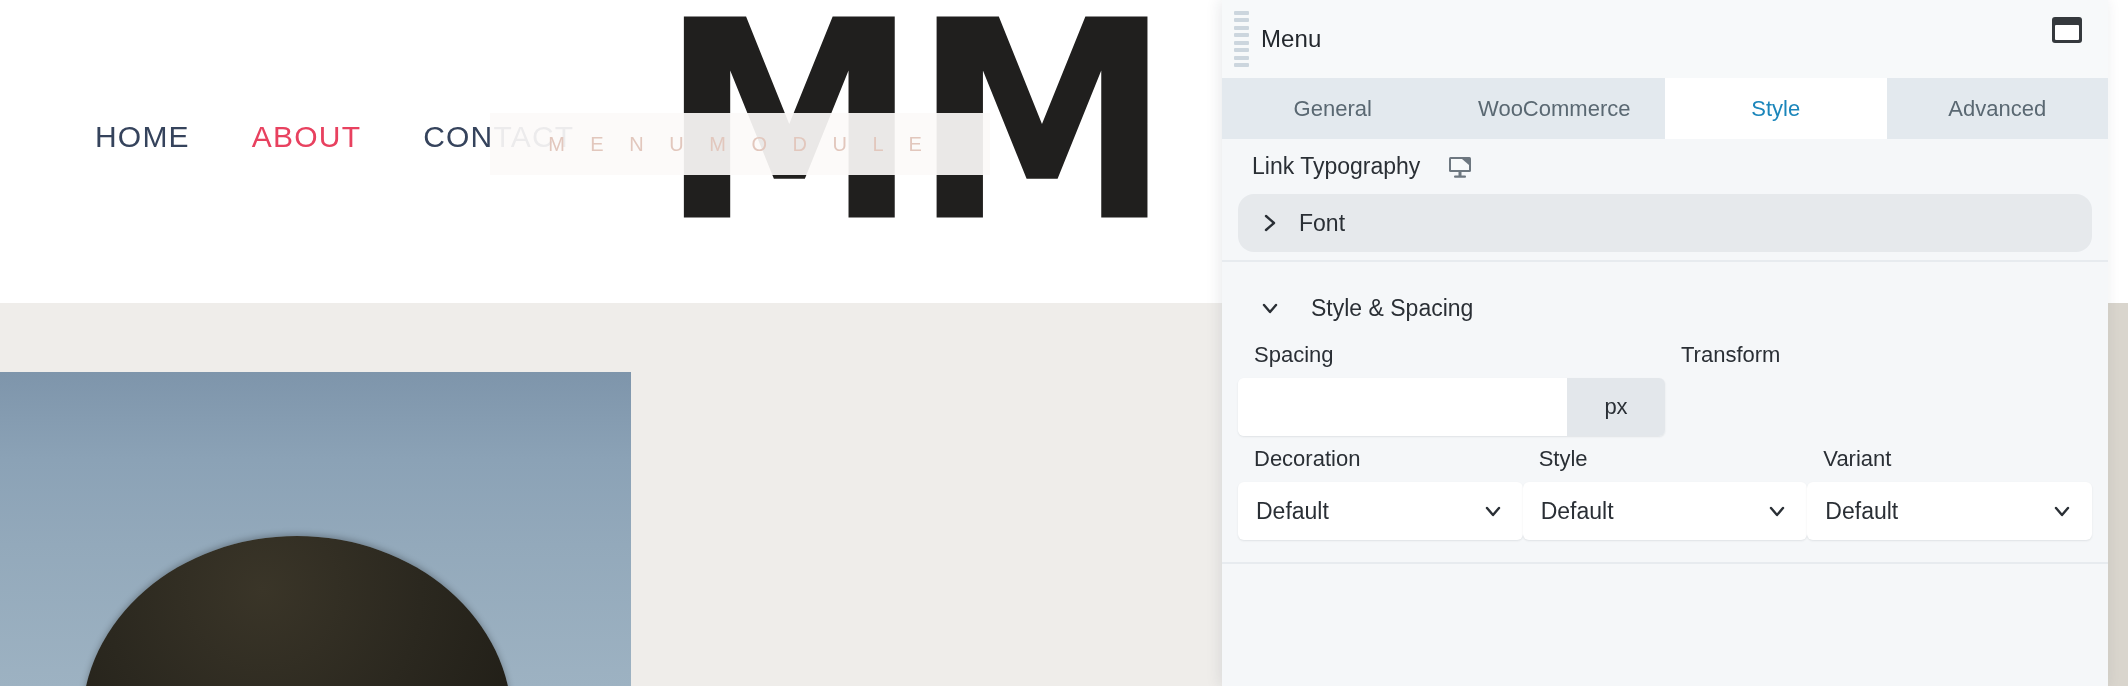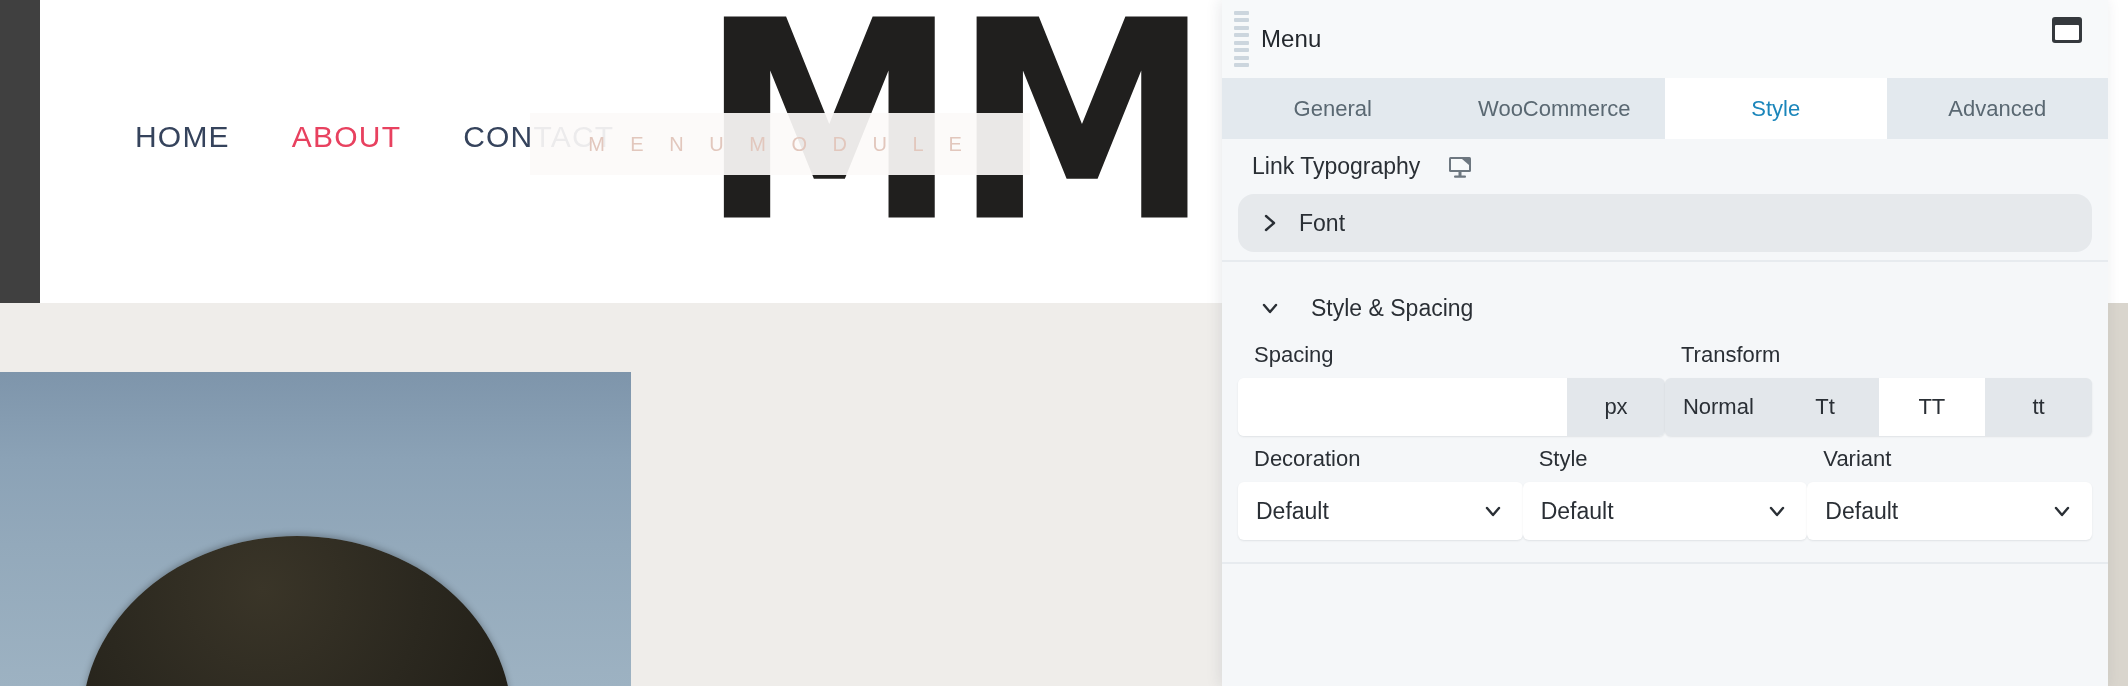--- a/index.html
+++ b/index.html
@@ -8,22 +8,21 @@
     overflow: hidden;
     font-family: "Liberation Sans", sans-serif;
     background: #ffffff;
   }
 
   
   #page-root { position: relative; width: 2128px; height: 686px; }
 
   .site {
     position: absolute; inset: 0;
-    background: #404040;
-    padding-left: 40px;
+    background: #a16207;
   }
 
   .site-header {
     position: relative;
     height: 303px;
     background: #ffffff;
     overflow: hidden;
   }
 
   .site-nav {
@@ -442,26 +441,20 @@
         <div class="col">
           <div class="ctl-label">Spacing</div>
           <div class="unit-field">
             <input type="text" placeholder="" value="" style="">
             <button class="unit-btn">px</button>
           </div>
         </div>
 
         <div class="col">
           <div class="ctl-label">Transform</div>
-          <div class="segmented">
-            <button class="seg">Normal</button>
-            <button class="seg">Tt</button>
-            <button class="seg is-active">TT</button>
-            <button class="seg">tt</button>
-          </div>
         </div>
 
       </div>
 
       <div class="row">
 
         <div class="col">
           <div class="ctl-label">Decoration</div>
           <div class="select-field">
             <span class="select-value">Default</span>

